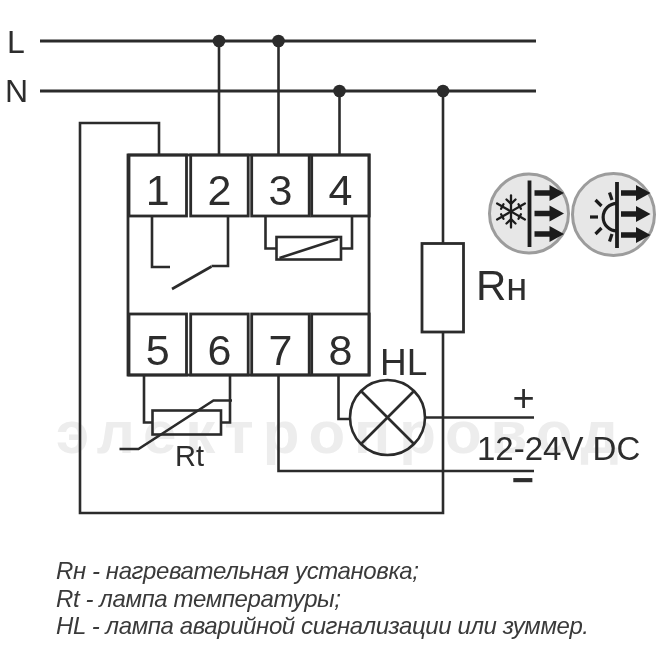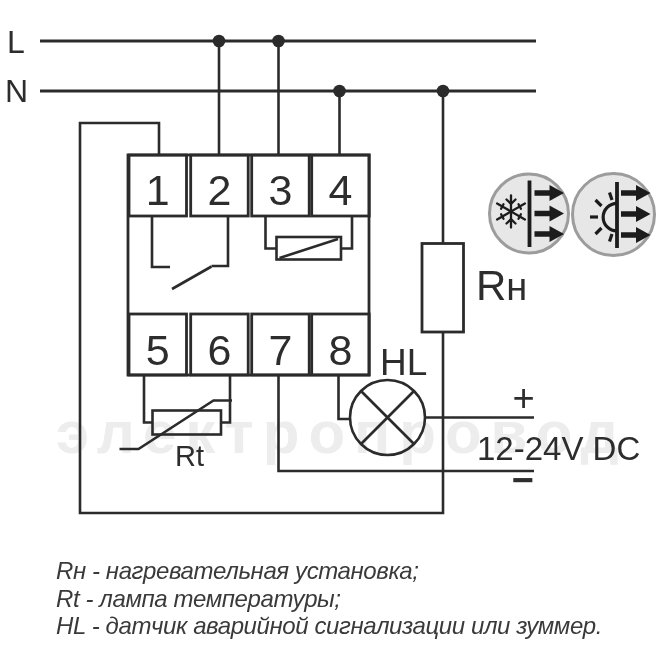--- a/index.html
+++ b/index.html
@@ -151,16 +151,16 @@
         <path d="M621 190.3 h15 v-5.3 l14.5 8 l-14.5 8 v-5.3 h-15 z"></path>
         <path d="M621 211.3 h15 v-5.3 l14.5 8 l-14.5 8 v-5.3 h-15 z"></path>
         <path d="M621 232.3 h15 v-5.3 l14.5 8 l-14.5 8 v-5.3 h-15 z"></path>
       </g>
     </g>
   </svg>
 
   <div class="legend">
     <span>Rн - нагревательная установка;</span>
     <span>Rt - лампа температуры;</span>
-    <span>HL - датчик аварийной сигнализации или зуммер.</span>
+    <span>HL - лампа аварийной сигнализации или зуммер.</span>
   </div>
 
 </div>
 
 </body></html>

